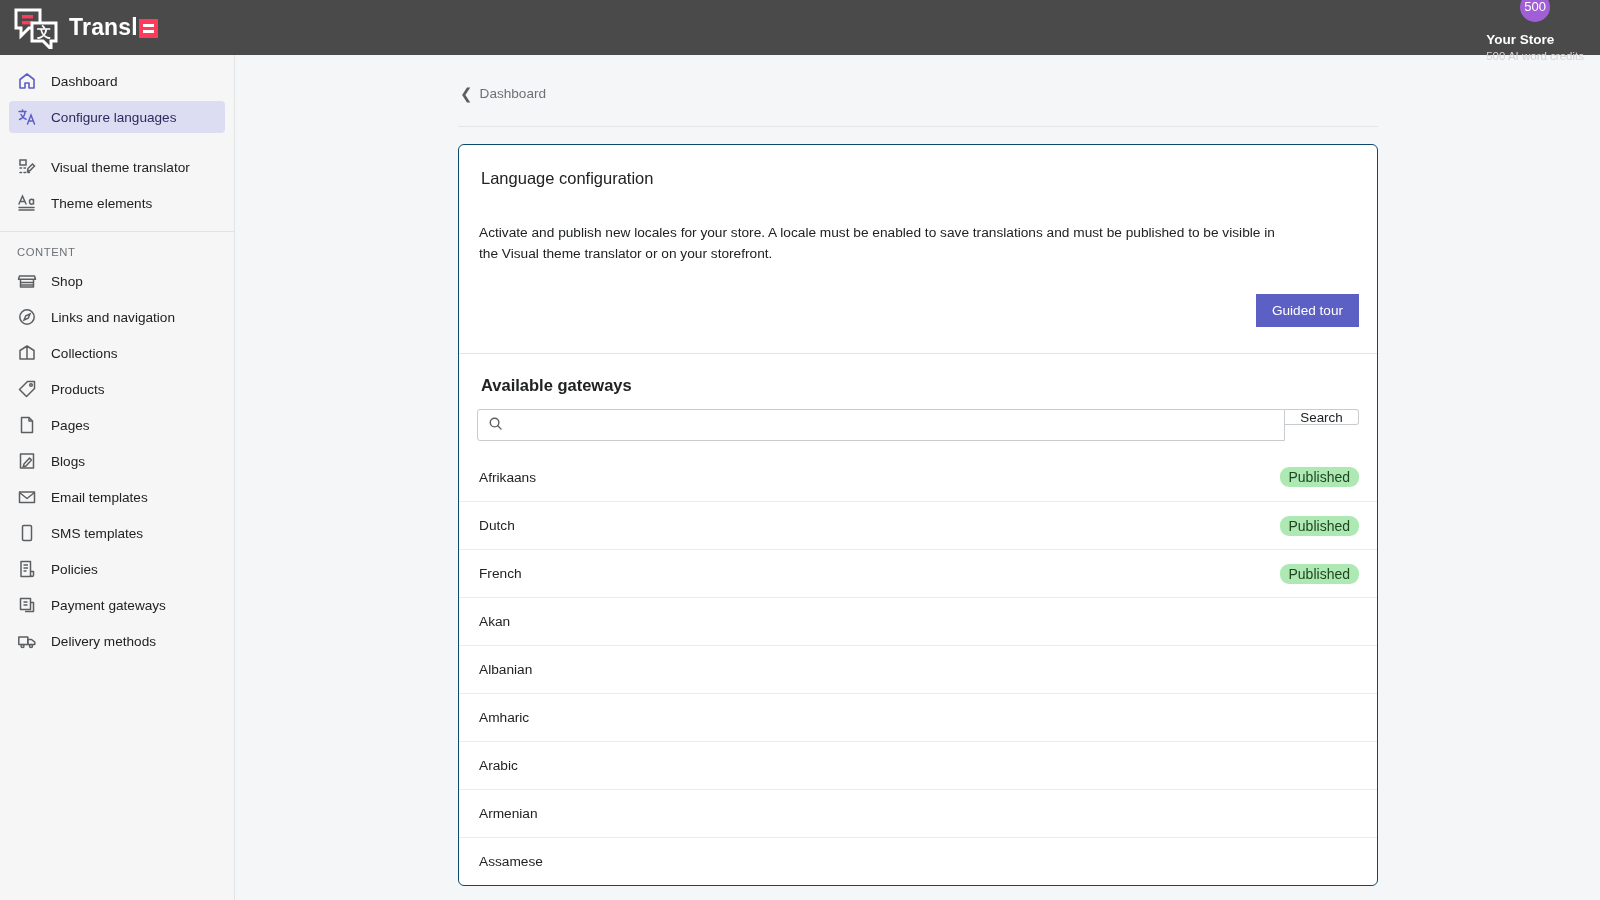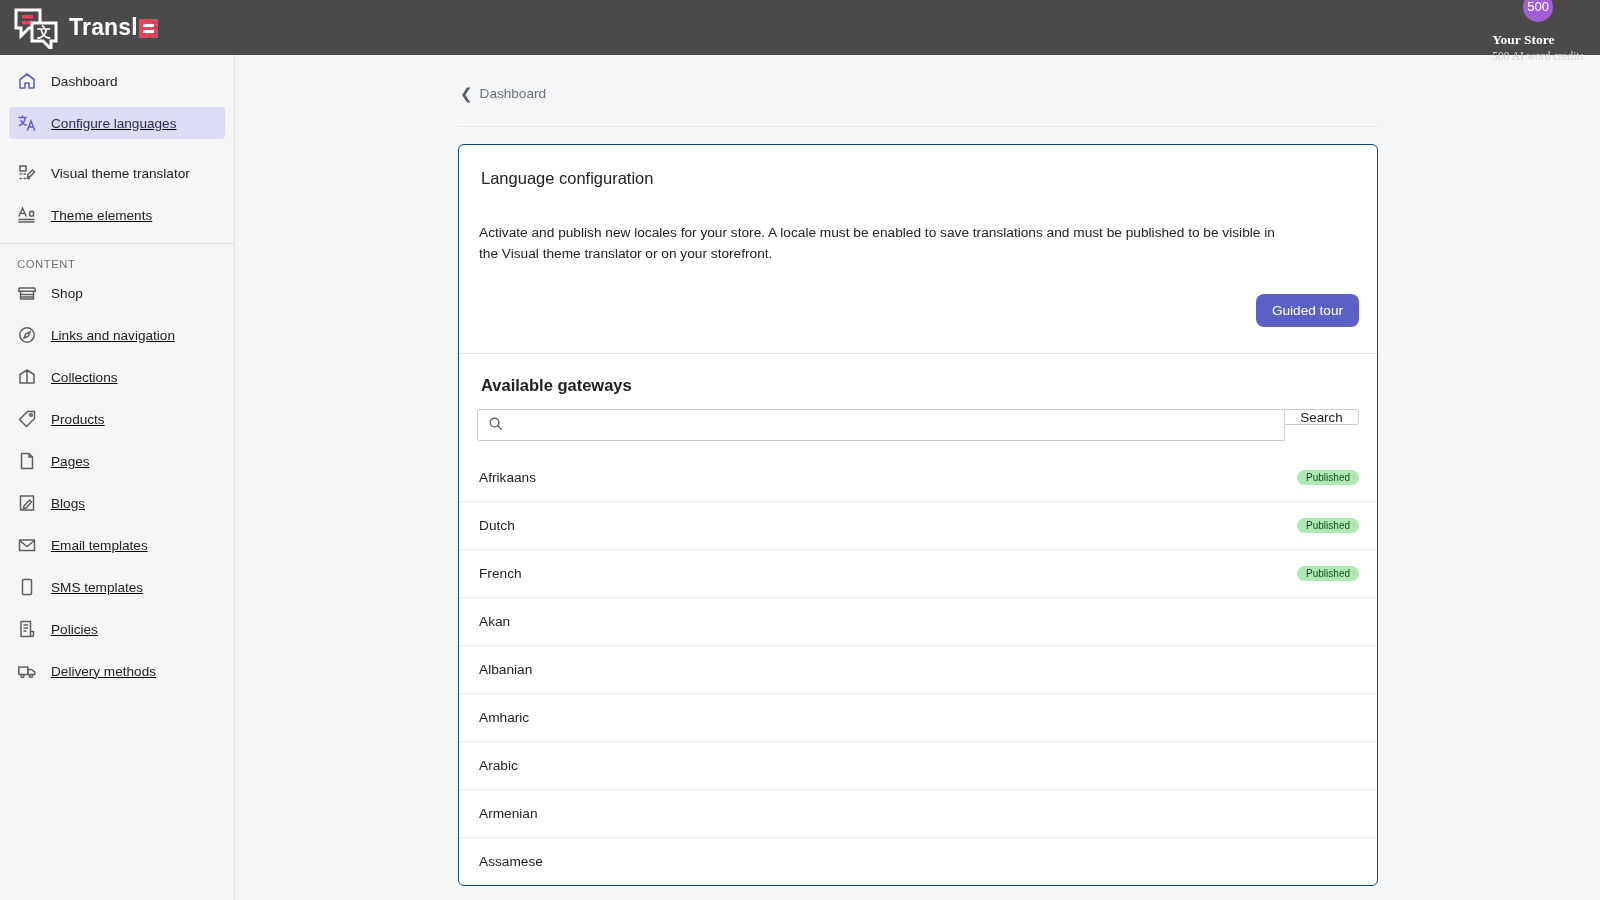--- a/index.html
+++ b/index.html
@@ -36,39 +36,39 @@
 
   .account {
     margin-left: auto; display: flex; align-items: center;
     gap: 10px; padding-right: 16px; flex-direction: column;
   }
   .credit-badge {
     width: 30px; height: 30px; border-radius: 50%;
     background: #a05fd6; color: #fff;
     font-size: 13px; display: flex; align-items: center; justify-content: center;
   }
-  .acct-text { line-height: 1.25; font-family: Liberation Serif, serif; }
+  .acct-text { line-height: 1.25; }
   .acct-name { color: #ffffff; font-size: 13.5px; font-weight: bold; }
   .acct-sub  { color: #d6d4d4; font-size: 11.5px; }
 
   
   .sidebar {
     position: absolute; top: 55px; left: 0;
     width: 235px; height: 845px;
     background: #f6f6f7;
     border-right: 1px solid #e1e3e5;
     padding-top: 10px;
     overflow: hidden;
   }
   .nav-item {
     display: flex; align-items: center; gap: 14px;
     height: 32px; margin: 0 9px; padding: 0 8px;
     border-radius: 4px; cursor: pointer;
   }
-  .nav-item + .nav-item { margin-top: 10px; text-decoration: underline; }
+  .nav-item + .nav-item { margin-top: 4px; }
   .nav-item .ico { width: 20px; height: 20px; display: block; flex: none; color: #5c5f62; }
   .nav-item .lbl { font-size: 13.6px; color: #202223; white-space: nowrap; }
   .nav-item.active { background: #dcdcf2; }
   .nav-item.active .lbl { color: #2b2b5e; }
   .nav-item.active .ico { color: #5c5fc4; }
   .nav-item.accent .ico { color: #5c5fc4; }
   .nav-gap { height: 18px; }
   .nav-sep { height: 1px; background: #e1e3e5; margin: 12px 0 0 0; }
   .nav-section {
     font-size: 11.3px; color: #6d7175; letter-spacing: .55px;
@@ -100,21 +100,21 @@
   .card-pad { padding: 24px 22px 0 22px; }
   .card-title { font-size: 16.5px; color: #202223; font-weight: normal; }
   .card-body {
     font-size: 13.7px; color: #202223; line-height: 1.5;
     padding: 35px 18px 0 20px; max-width: 840px;
   }
   .card-actions { display: flex; justify-content: flex-end; padding: 30px 18px 26px 0; }
   .btn-primary {
     background: #5c5fc4; color: #ffffff;
     font-size: 13.6px; font-family: inherit;
-    border: none; border-radius: 8px;
+    border: none; border-radius: 0;
     padding: 9px 16px; cursor: pointer;
   }
 
   .card-divider { height: 1px; background: #e3e5e7; }
 
   .list-head { padding: 22px 22px 14px 22px; font-size: 16.5px; color: #202223; }
   .search-row { display: flex; padding: 0 18px 0 18px; }
   .search-box {
     flex: 1; height: 32px;
     border: 1px solid #c9cccf; border-radius: 3px 0 0 3px;
@@ -139,21 +139,21 @@
     height: 48px; display: flex; align-items: center;
     padding: 0 18px 0 20px;
     border-top: 1px solid #e9ebec;
     cursor: pointer;
   }
   .lang-row:first-child { border-top: none; }
   .lang-name { font-size: 13.7px; color: #202223; }
   .badge {
     margin-left: auto;
     background: #aee9b4; color: #1e4620;
-    font-size: 10px; border-radius: 9px;
+    font-size: 14px; border-radius: 9px;
     padding: 2px 9px;
   }
 </style>
 </head>
 <body>
 
 <div class="topbar">
   <div class="brand">
     <span class="brand-mark">
       <svg width="46" height="42" viewBox="0 0 46 42">
@@ -312,20 +312,30 @@
     <span class="ico">
       <svg viewBox="0 0 20 20" fill="none" stroke="#5c5f62" stroke-width="1.5" stroke-linejoin="round">
         <path d="M4 2.5 H13.5 V17.5 H4 Z"></path>
           <path d="M6.5 6 H11 M6.5 9 H11 M6.5 12 H9.5"></path>
           <path d="M13.5 12.5 H16.5 V16 A1.5 1.5 0 0 1 13.5 16"></path>
       </svg>
     </span>
     <span class="lbl">Policies</span>
   </div>
 
+  <div class="nav-item">
+    <span class="ico">
+      <svg viewBox="0 0 20 20" fill="none" stroke="#5c5f62" stroke-width="1.5" stroke-linejoin="round">
+        <path d="M3.5 3.5 H13.5 V14.5 H3.5 Z"></path>
+          <path d="M6.5 7 H10.5 M6.5 10 H10.5"></path>
+          <path d="M13.5 7.5 H16.5 V16.5 H8"></path>
+      </svg>
+    </span>
+    <span class="lbl">Payment gateways</span>
+  </div>
 
   <div class="nav-item">
     <span class="ico">
       <svg viewBox="0 0 20 20" fill="none" stroke="#5c5f62" stroke-width="1.5" stroke-linejoin="round">
         <rect x="1.8" y="6" width="9" height="7.5"></rect>
           <path d="M10.8 8.5 H14.5 L17.8 11.2 V13.5 H10.8 Z"></path>
         <circle cx="5.5" cy="15" r="1.5"></circle>
           <circle cx="14" cy="15" r="1.5"></circle>
       </svg>
     </span>

